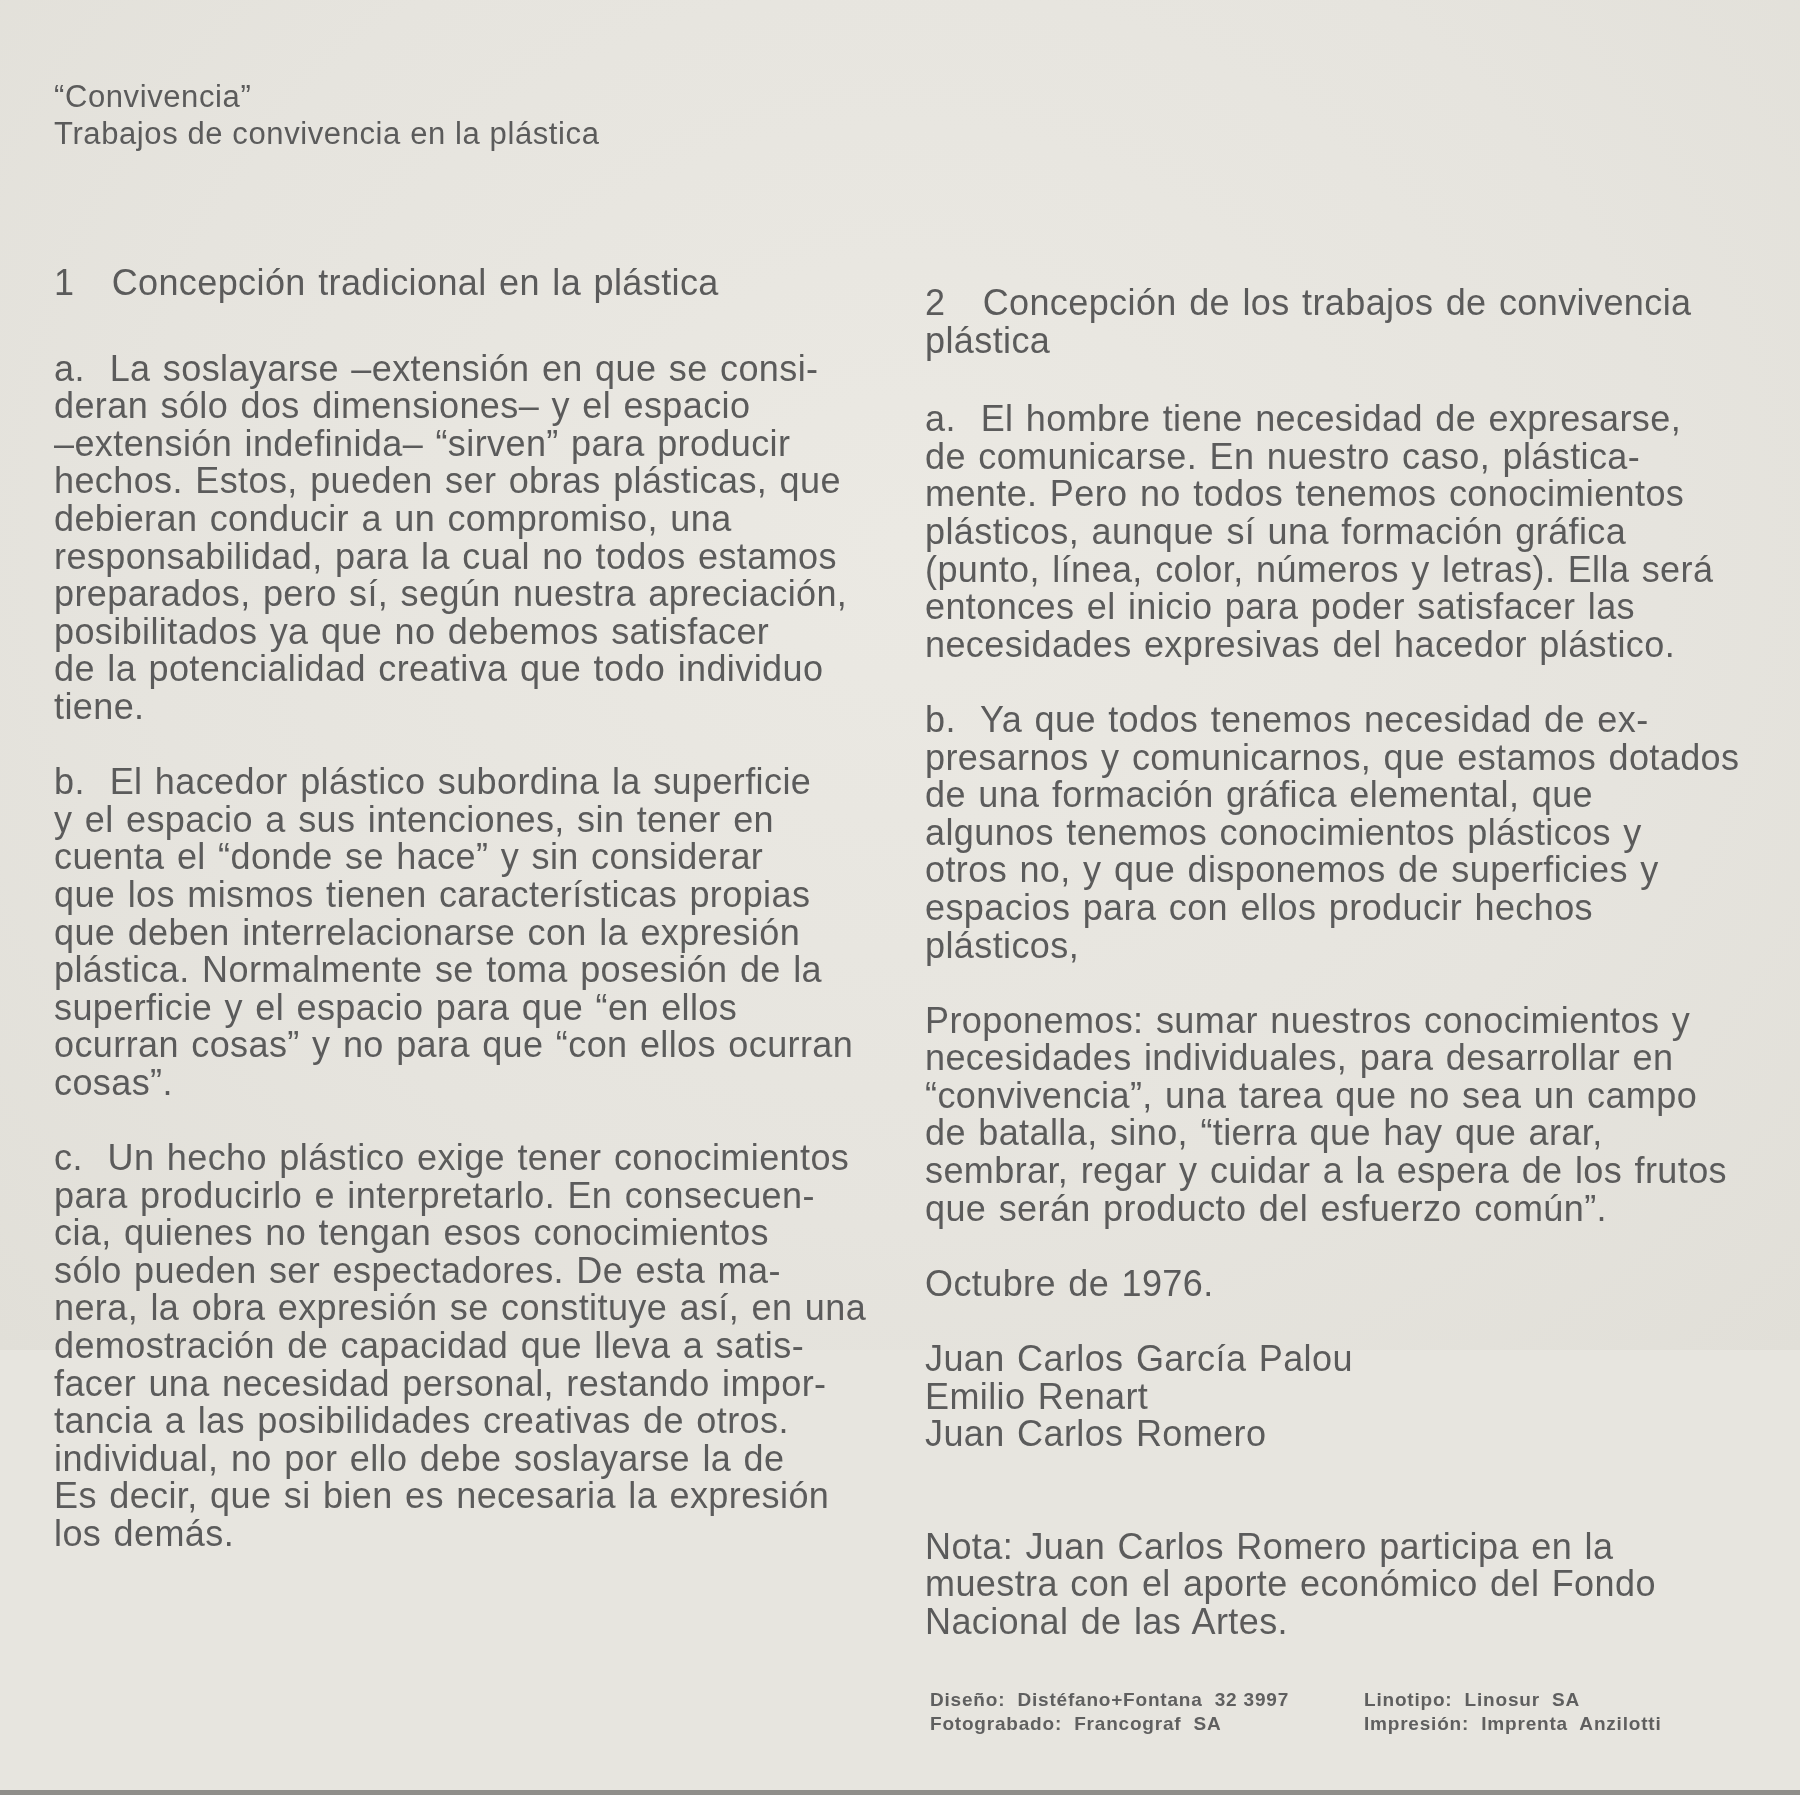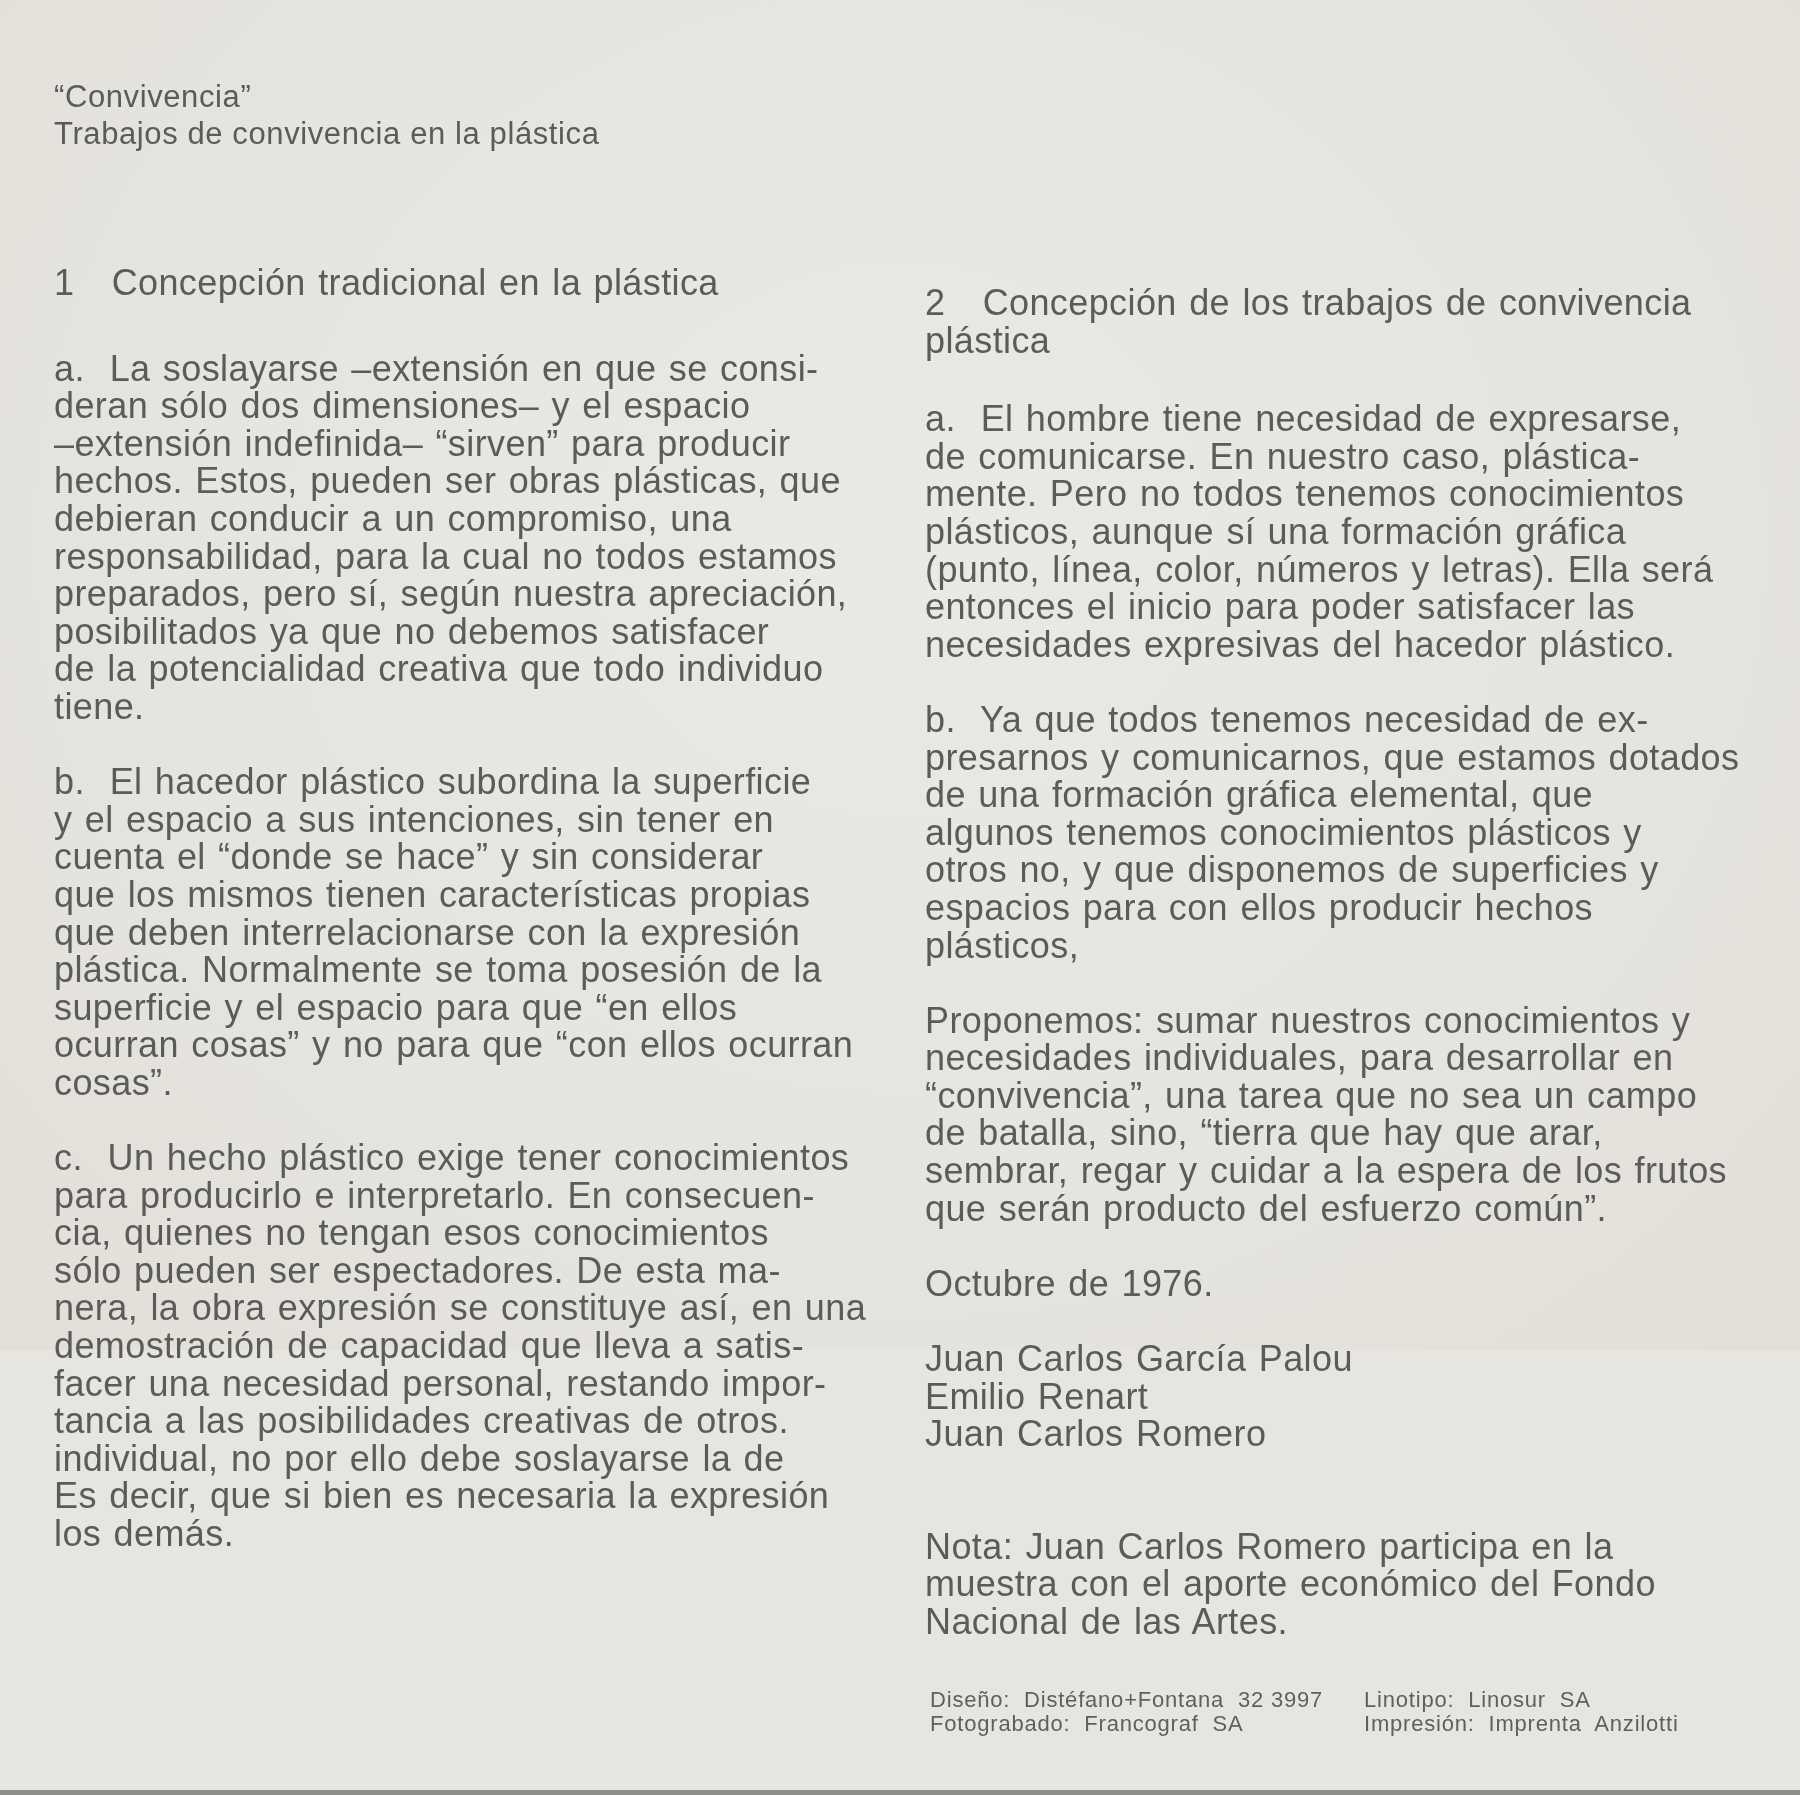--- a/index.html
+++ b/index.html
@@ -45,24 +45,25 @@
       word-spacing: 2px;
     }
     .col-left { left: 54px; top: 264px; width: 840px; }
     .col-right { left: 925px; top: 256px; width: 840px; margin-top: 28px; }
     .line { display: block; white-space: pre; }
     .gap { height: 37.6px; }
     .heading { display: block; white-space: pre; }
     .footer {
       position: absolute;
       top: 1688px;
-      font-size: 22px;
+      font-size: 19px;
       line-height: 24px;
       letter-spacing: 0.8px;
       color: #5f5f5f;
+      font-weight: bold;
     }
     .footer-left { left: 930px; }
     .footer-right { left: 1364px; }
     .footer .line { white-space: pre; }
   </style>
 </head>
 <body>
 
 <div class="page">
 

